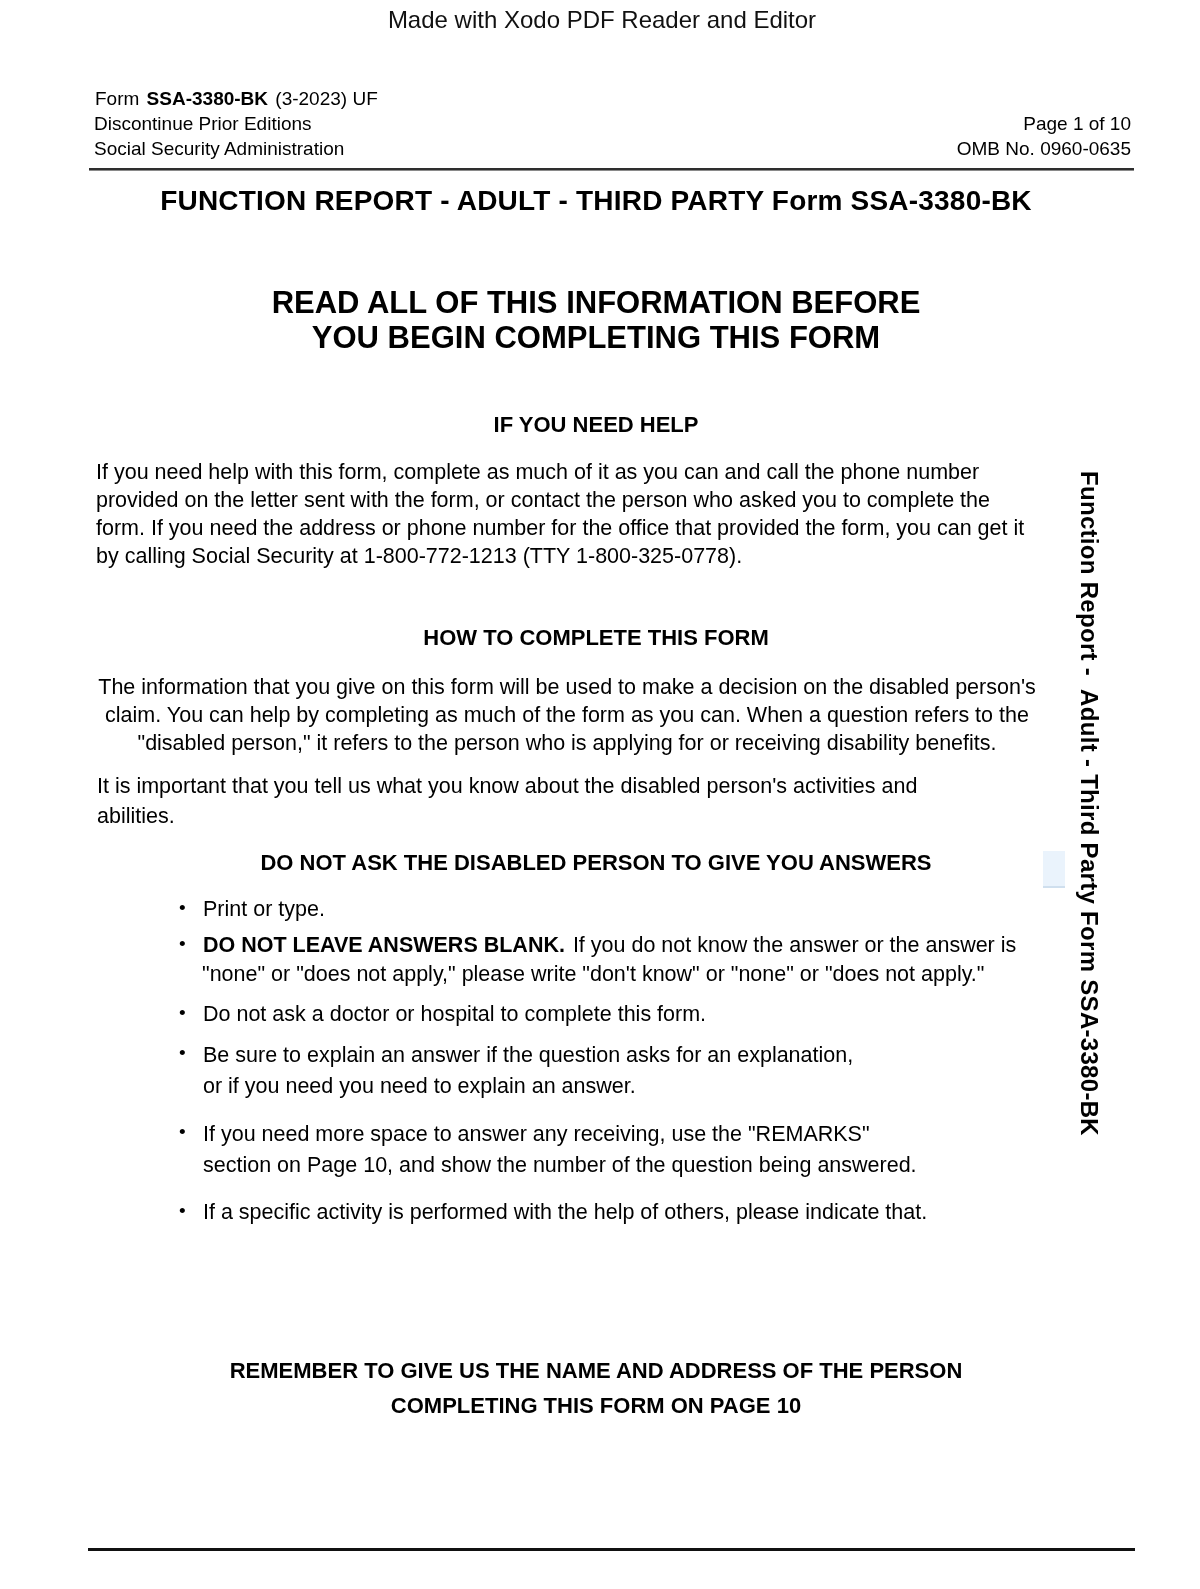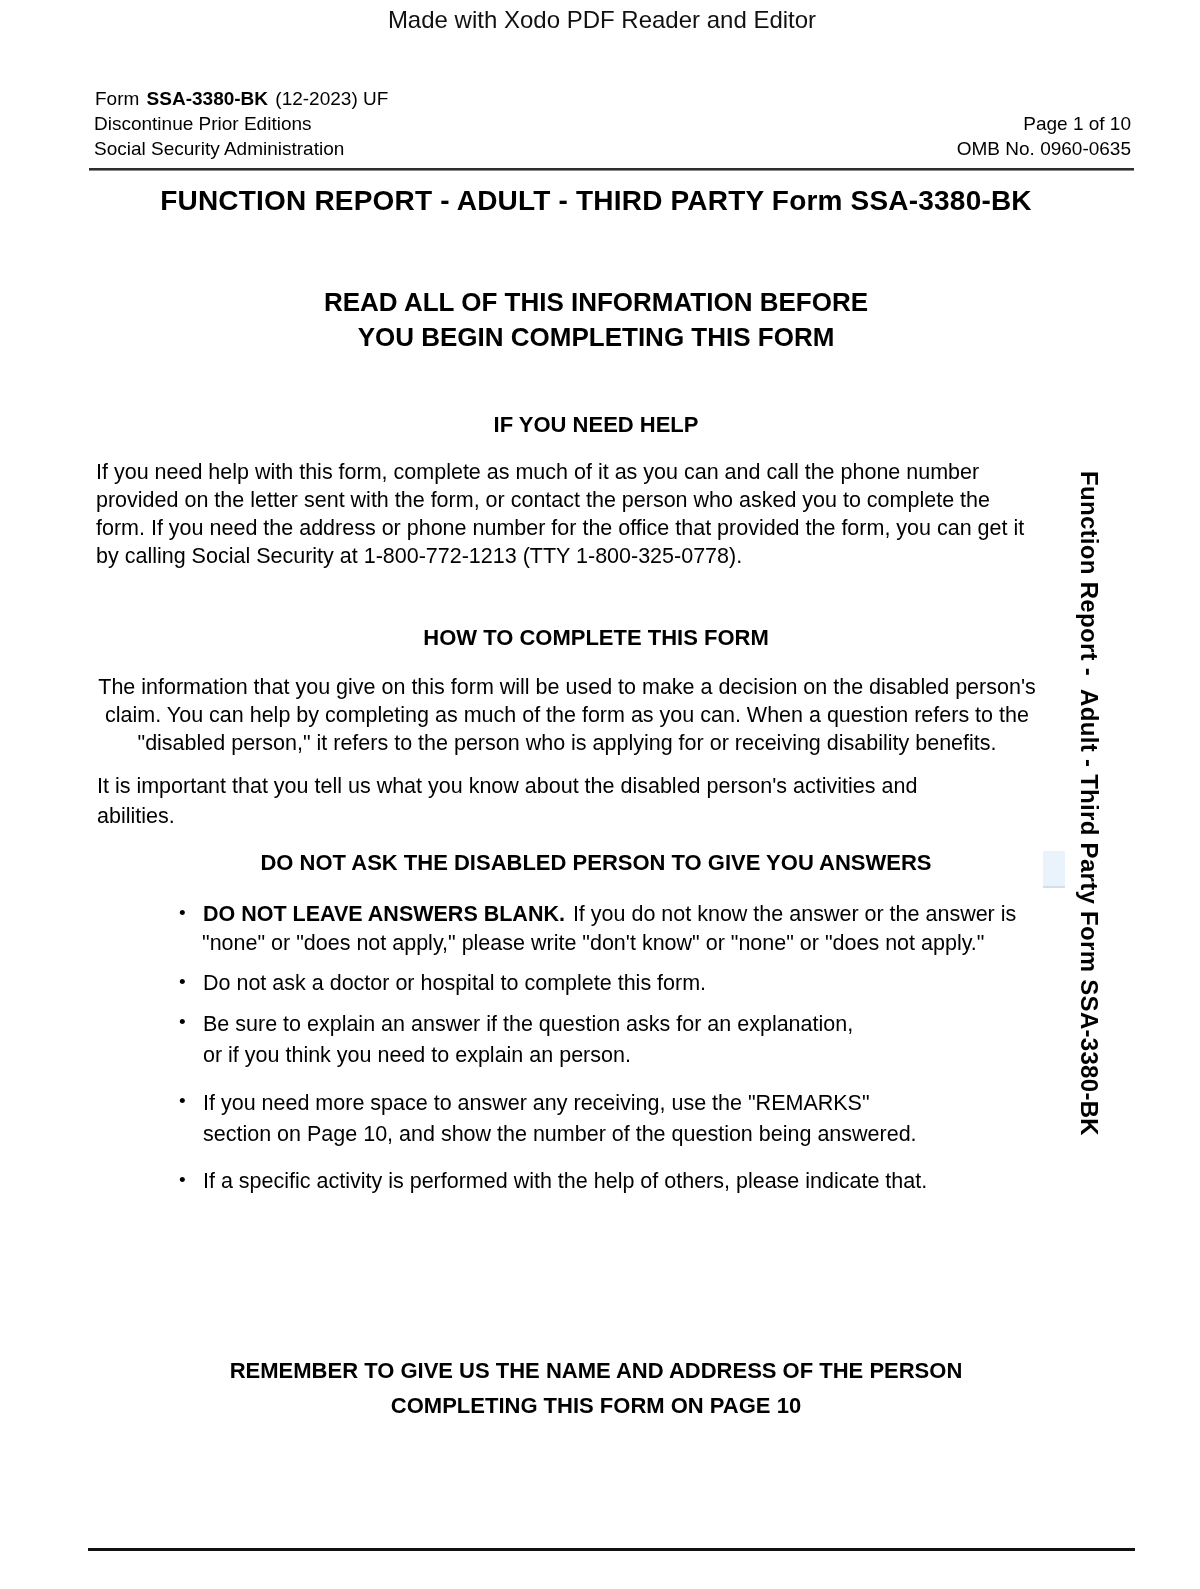--- a/index.html
+++ b/index.html
@@ -52,21 +52,21 @@
     line-height: 32px;
     letter-spacing: 0.2px;
   }
   .center-band {
     margin-left: 88px;
     margin-right: 100px;
     text-align: center;
   }
   .read-banner {
     margin-top: 66px;
-    font-size: 26px;
+    font-size: 31px;
     font-weight: bold;
     line-height: 33px;
   }
   .sub-heading {
     font-size: 22px;
     font-weight: bold;
     line-height: 27px;
   }
   .help-heading   { margin-top: 54px; }
   .how-heading    { margin-top: 52px; }
@@ -146,21 +146,21 @@
 </style>
 </head>
 <body>
 
 <div class="page">
 
   <div class="watermark">Made with Xodo PDF Reader and Editor</div>
 
   <div class="header">
     <div class="left">
-      <div><span>Form </span><span class="bold">SSA-3380-BK</span><span> (12-2023) UF</span></div>
+      <div><span>Form </span><span class="bold">SSA-3380-BK</span><span> (3-2023) UF</span></div>
       <div>Discontinue Prior Editions</div>
       <div>Social Security Administration</div>
     </div>
     <div class="right">
       <div>Page 1 of 10</div>
       <div>OMB  No. 0960-0635</div>
     </div>
   </div>
 
   <div class="header-divider"></div>
@@ -181,29 +181,32 @@
   <p class="body-text how-body-1">The information that you give on this form will be used to make a decision on the disabled person's claim. You can help by completing as much of the form as you can. When a question refers to the "disabled person," it refers to the person who is applying for or receiving disability benefits.</p>
 
   <p class="body-text how-body-2">
     <span class="block-line">It is important that you tell us what you know about the disabled person's activities and</span>
     <span class="block-line">abilities.</span>
   </p>
 
   <div class="center-band sub-heading instr-heading">DO NOT ASK THE DISABLED PERSON TO GIVE YOU ANSWERS</div>
 
   <ul class="instructions-list">
+    <li>
+      <span>Print or type.</span>
+    </li>
     <li class="li-gap-s">
       <span class="bold">DO NOT LEAVE ANSWERS BLANK.</span><span> If you do not know the answer or the answer is "none" or "does not apply," please write "don't know" or "none" or "does not apply."</span>
     </li>
     <li class="li-gap-m">
       <span>Do not ask a doctor or hospital to complete this form.</span>
     </li>
     <li class="li-gap-m">
       <span class="block-line">Be sure to explain an answer if the question asks for an explanation,</span>
-      <span class="block-line">or if you think you need to explain an person.</span>
+      <span class="block-line">or if you need you need to explain an answer.</span>
     </li>
     <li class="li-gap-l">
       <span class="block-line">If you need more space to answer any receiving, use the "REMARKS"</span>
       <span class="block-line">section on Page 10, and show the number of the question being answered.</span>
     </li>
     <li class="li-gap-l">
       <span>If a specific activity is performed with the help of others, please indicate that.</span>
     </li>
   </ul>
 

